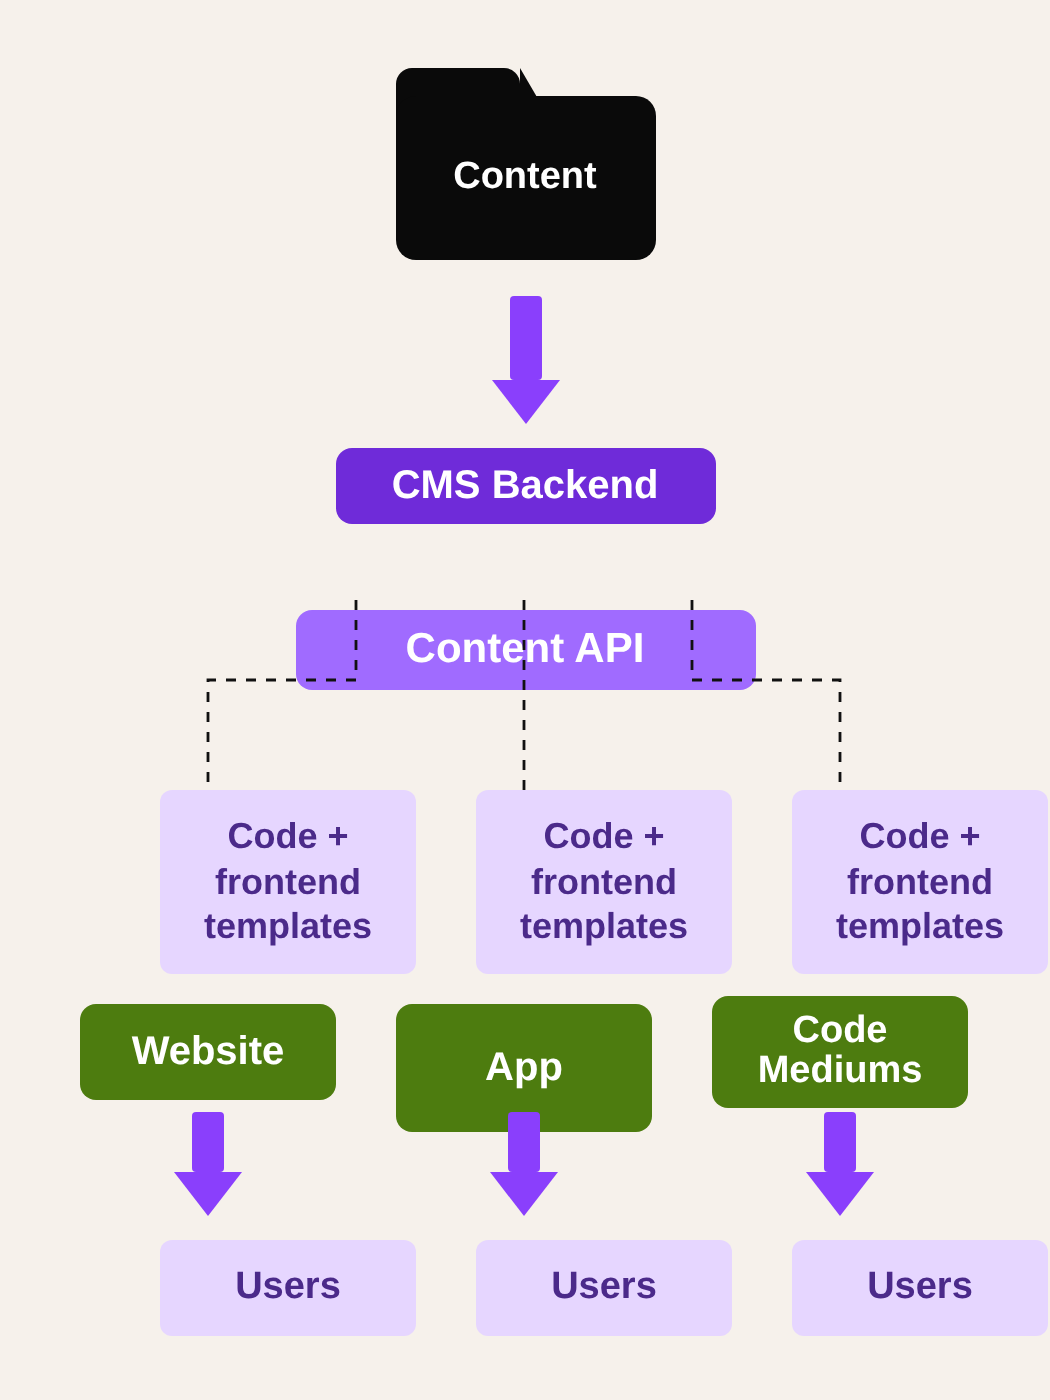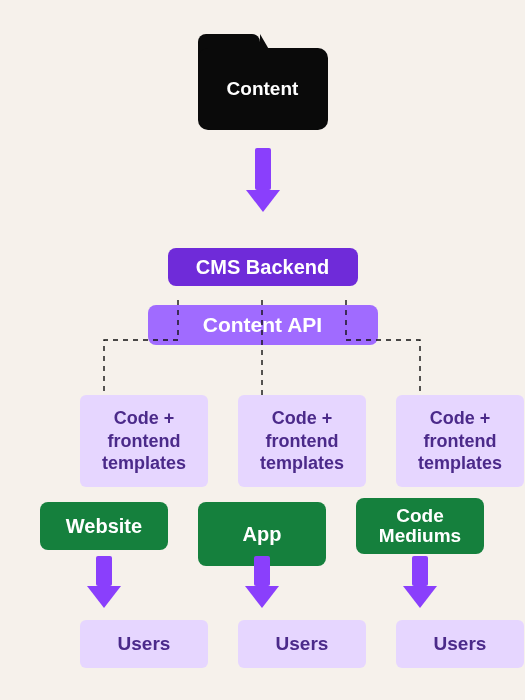--- a/index.html
+++ b/index.html
@@ -60,40 +60,40 @@
   }
 
   .pill {
     position:absolute; left:50%; transform:translateX(-50%);
     background:#8a3ffc; color:#fff; font-weight:600;
     border-radius:8px;
     display:flex; align-items:center; justify-content:center;
     text-align:center;
     line-height:1.1;
   }
-  .pill.dark { background:#6f2bd9;margin-top:24px; }
+  .pill.dark { background:#6f2bd9; }
   .pill.light { background:#a06bff; }
 
   .box {
     position:absolute;
     background:#e6d6ff;
     color:#4b2a8a;
     font-weight:700;
     border-radius:6px;
     display:flex; align-items:center; justify-content:center;
     text-align:center;
     padding:10px 8px;
     font-size:18px;
     line-height:1.25;
     margin-left:40px;
   }
 
   .chip {
     position:absolute;
-    background:#15803d; color:#fff;
+    background:#4d7c0f; color:#fff;
     font-weight:700; font-size:20px;
     border-radius:8px;
     display:flex; align-items:center; justify-content:center;
     text-align:center;
     line-height:1.05;
     padding:6px 4px;
   }
 
   .col-arrow {
     position:absolute; width:34px;

